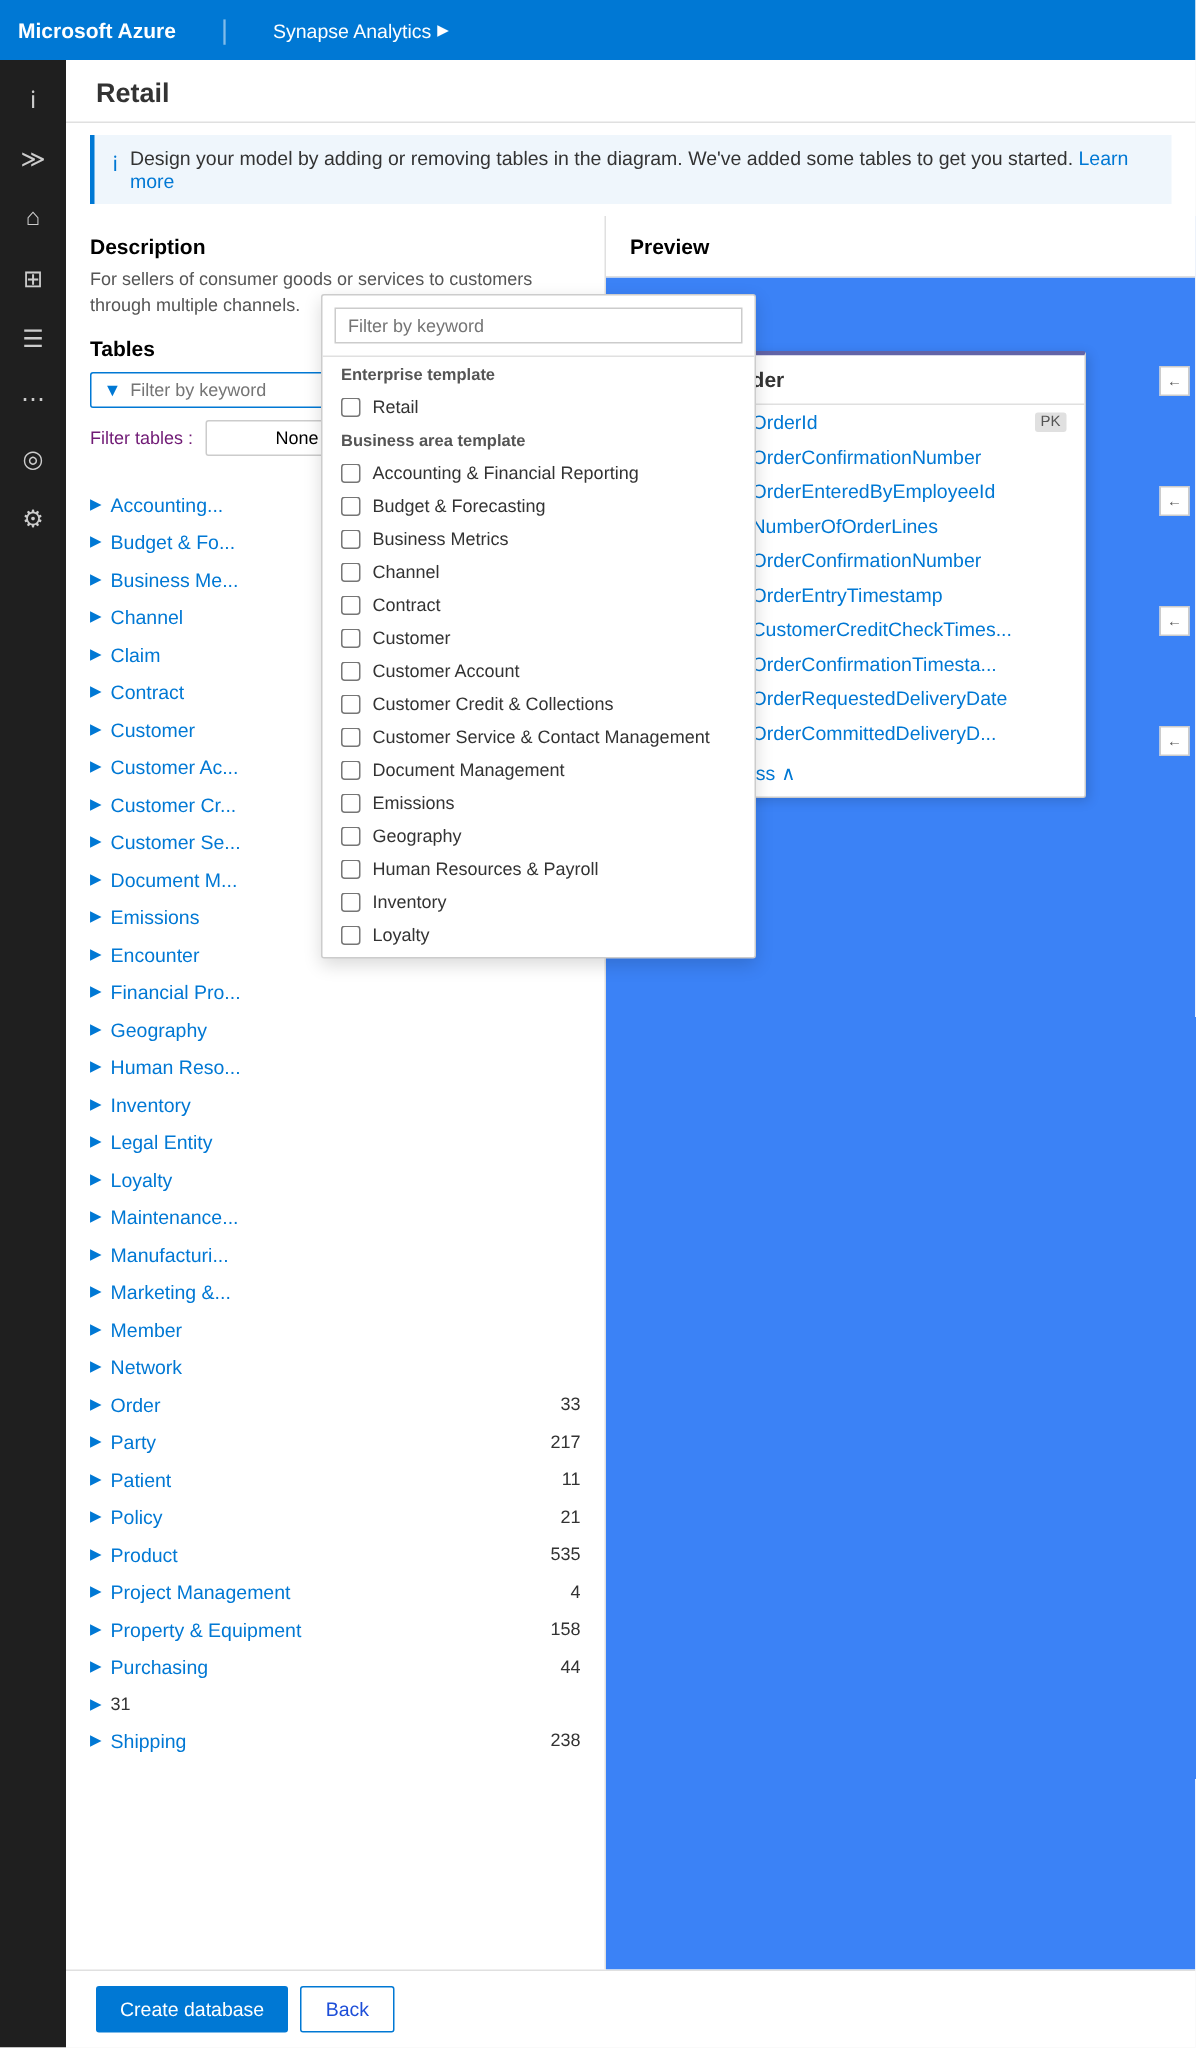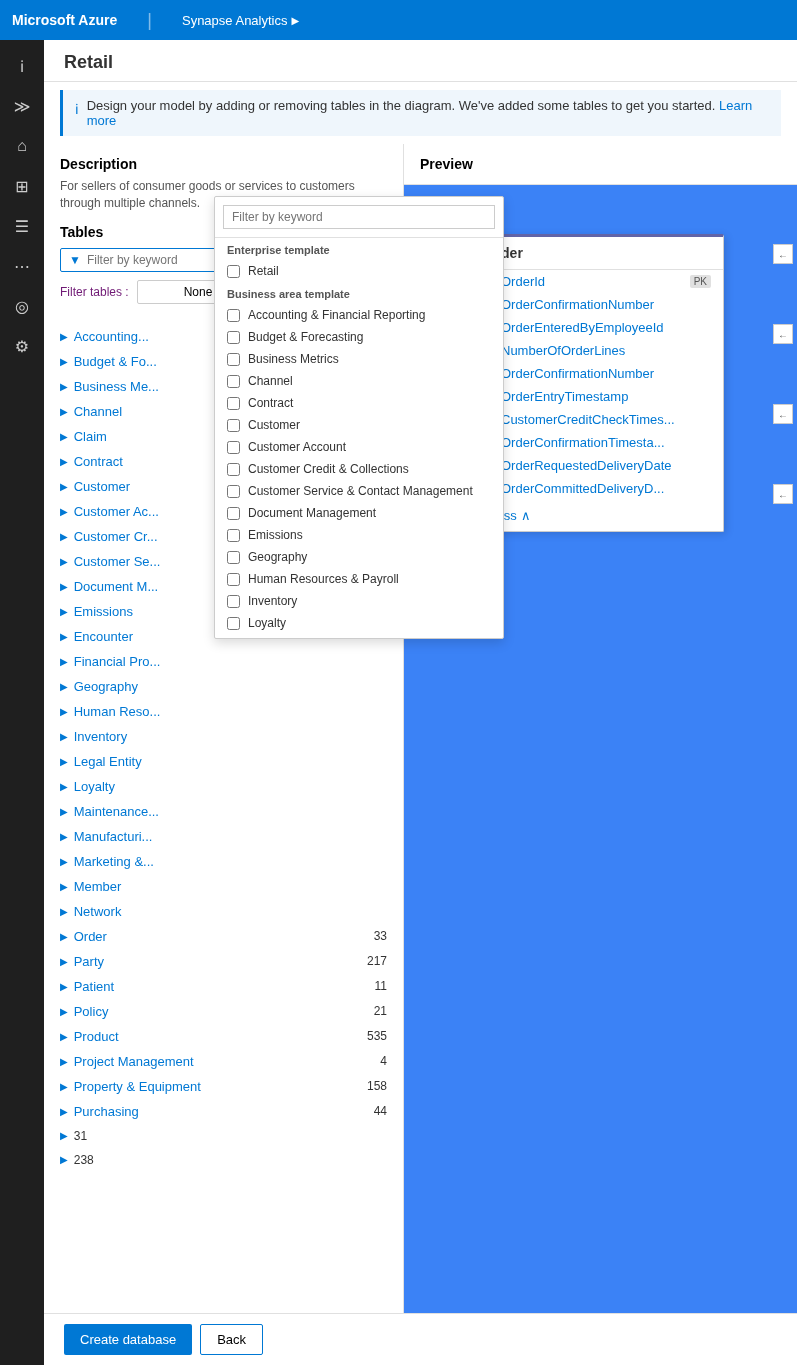--- a/index.html
+++ b/index.html
@@ -275,21 +275,21 @@
       background: #0078d4;
       color: white;
       border: none;
       padding: 7px 16px;
       font-size: 13px;
       cursor: pointer;
       border-radius: 2px;
     }
     .btn-secondary {
       background: white;
-      color: #000000;
+      color: #1d4ed8;
       border: 1px solid #0078d4;
       padding: 7px 16px;
       font-size: 13px;
       cursor: pointer;
       border-radius: 2px;
     }
   </style>
 </head>
 <body>
 
@@ -488,20 +488,21 @@
             <span class="chevron-right">▶</span>
             <span class="name">Purchasing</span>
             <span class="count">44</span>
           </div>
           <div class="table-item">
             <span class="chevron-right">▶</span>
             <span class="count">31</span>
           </div>
           <div class="table-item">
             <span class="chevron-right">▶</span>
+            <span class="name">Shipping</span>
             <span class="count">238</span>
           </div>
         </div>
       </div>
 
       <div class="right-panel">
         <div class="right-panel-header">Preview</div>
 
         <div class="order-card">
           <div class="order-card-header">

